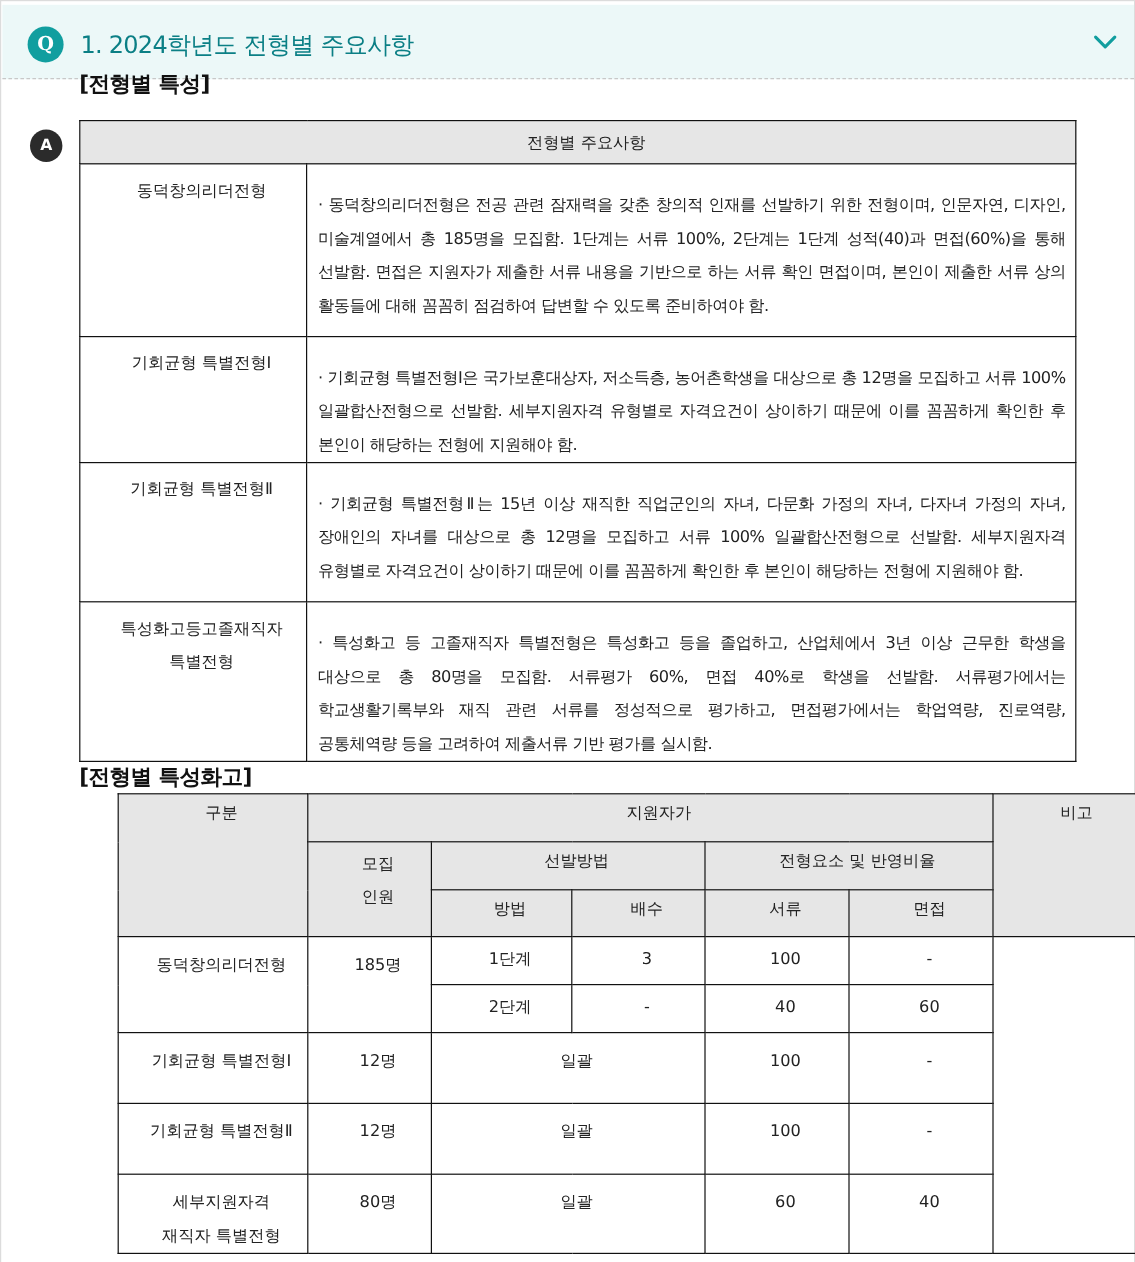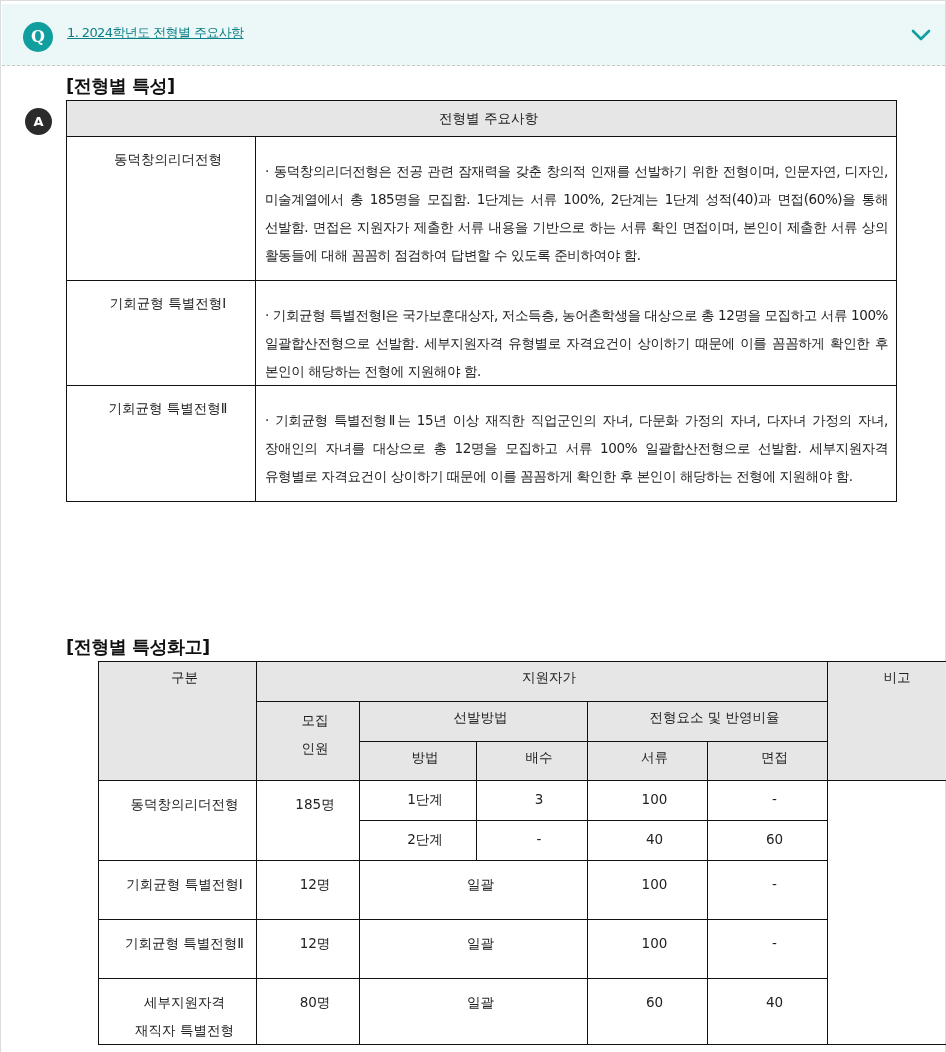--- a/index.html
+++ b/index.html
@@ -13,22 +13,22 @@
   .q-header {
     position: absolute; left: 1px; top: 3px; width: 943px; height: 62px;
     background: #ecf8f8; border-bottom: 1px dashed #c8c8c8;
   }
   .q-badge {
     position: absolute; left: 21px; top: 18px; width: 30px; height: 30px; border-radius: 50%;
     background: #119e9f; color: #fff; font-family: "DejaVu Serif", serif; font-weight: bold;
     font-size: 16px; line-height: 30px; text-align: center;
   }
   .q-title {
-    position: absolute; left: 65px; top: 20px; font-size: 13px; color: #0b7f85;
-    text-decoration: underline; letter-spacing: -0.6px; cursor: pointer;
+    position: absolute; left: 65px; top: 20px; font-size: 20px; color: #0b7f85;
+    letter-spacing: -0.6px; cursor: pointer;
   }
   .q-chevron { position: absolute; right: 14px; top: 24px; width: 20px; height: 14px; cursor: pointer; }
 
   .section-title {
     position: absolute; left: 65px; font-size: 18px; font-weight: bold; color: #111; letter-spacing: -0.5px;
   }
   .a-badge {
     position: absolute; left: 24px; top: 107px; width: 27px; height: 27px; border-radius: 50%;
     background: #2b2b2b; color: #fff; font-weight: bold; font-size: 13px; line-height: 27px; text-align: center;
   }
@@ -51,21 +51,21 @@
 
 <div class="panel">
   <div class="q-header">
     <div class="q-badge">Q</div>
     <div class="q-title">1. 2024학년도 전형별 주요사항</div>
     <svg class="q-chevron" viewBox="0 0 20 14">
       <polyline points="2,3 10,11 18,3" fill="none" stroke="#119e9f" stroke-width="2.6" stroke-linecap="round" stroke-linejoin="round"></polyline>
     </svg>
   </div>
 
-  <div class="section-title" style="top:73px;">[전형별 특성]</div>
+  <div class="section-title" style="top:57px;">[전형별 특성]</div>
   <div class="a-badge">A</div>
 
   <table class="t1">
     <colgroup>
         <col style="width:189px">
         <col style="width:641px">
       </colgroup>
     <tbody>
         <tr>
       <th colspan="2">전형별 주요사항</th>
@@ -74,20 +74,27 @@
       <td class="name">동덕창의리더전형</td>
       <td class="desc">· 동덕창의리더전형은 전공 관련 잠재력을 갖춘 창의적 인재를 선발하기 위한 전형이며, 인문자연, 디자인, 미술계열에서 총 185명을 모집함. 1단계는 서류 100%, 2단계는 1단계 성적(40)과 면접(60%)을 통해 선발함. 면접은 지원자가 제출한 서류 내용을 기반으로 하는 서류 확인 면접이며, 본인이 제출한 서류 상의 활동들에 대해 꼼꼼히 점검하여 답변할 수 있도록 준비하여야 함.</td>
     </tr>
     <tr style="height:88px">
       <td class="name">기회균형 특별전형Ⅰ</td>
       <td class="desc">· 기회균형 특별전형Ⅰ은 국가보훈대상자, 저소득층, 농어촌학생을 대상으로 총 12명을 모집하고 서류 100% 일괄합산전형으로 선발함. 세부지원자격 유형별로 자격요건이 상이하기 때문에 이를 꼼꼼하게 확인한 후 본인이 해당하는 전형에 지원해야 함.</td>
     </tr>
     <tr style="height:116px">
       <td class="name">기회균형 특별전형Ⅱ</td>
       <td class="desc">· 기회균형 특별전형Ⅱ는 15년 이상 재직한 직업군인의 자녀, 다문화 가정의 자녀, 다자녀 가정의 자녀, 장애인의 자녀를 대상으로 총 12명을 모집하고 서류 100% 일괄합산전형으로 선발함. 세부지원자격 유형별로 자격요건이 상이하기 때문에 이를 꼼꼼하게 확인한 후 본인이 해당하는 전형에 지원해야 함.</td>
+    </tr>
+    <tr style="height:118px">
+      <td class="name">
+        <div>특성화고등고졸재직자</div>
+        <div>특별전형</div>
+      </td>
+      <td class="desc">· 특성화고 등 고졸재직자 특별전형은 특성화고 등을 졸업하고, 산업체에서 3년 이상 근무한 학생을 대상으로 총 80명을 모집함. 서류평가 60%, 면접 40%로 학생을 선발함. 서류평가에서는 학교생활기록부와 재직 관련 서류를 정성적으로 평가하고, 면접평가에서는 학업역량, 진로역량, 공통체역량 등을 고려하여 제출서류 기반 평가를 실시함.</td>
     </tr>
   </tbody>
     </table>
 
   <div class="section-title" style="top:634px;">[전형별 특성화고]</div>
 
   <table class="t2">
     <colgroup>
       <col style="width:158px">
         <col style="width:103px">

